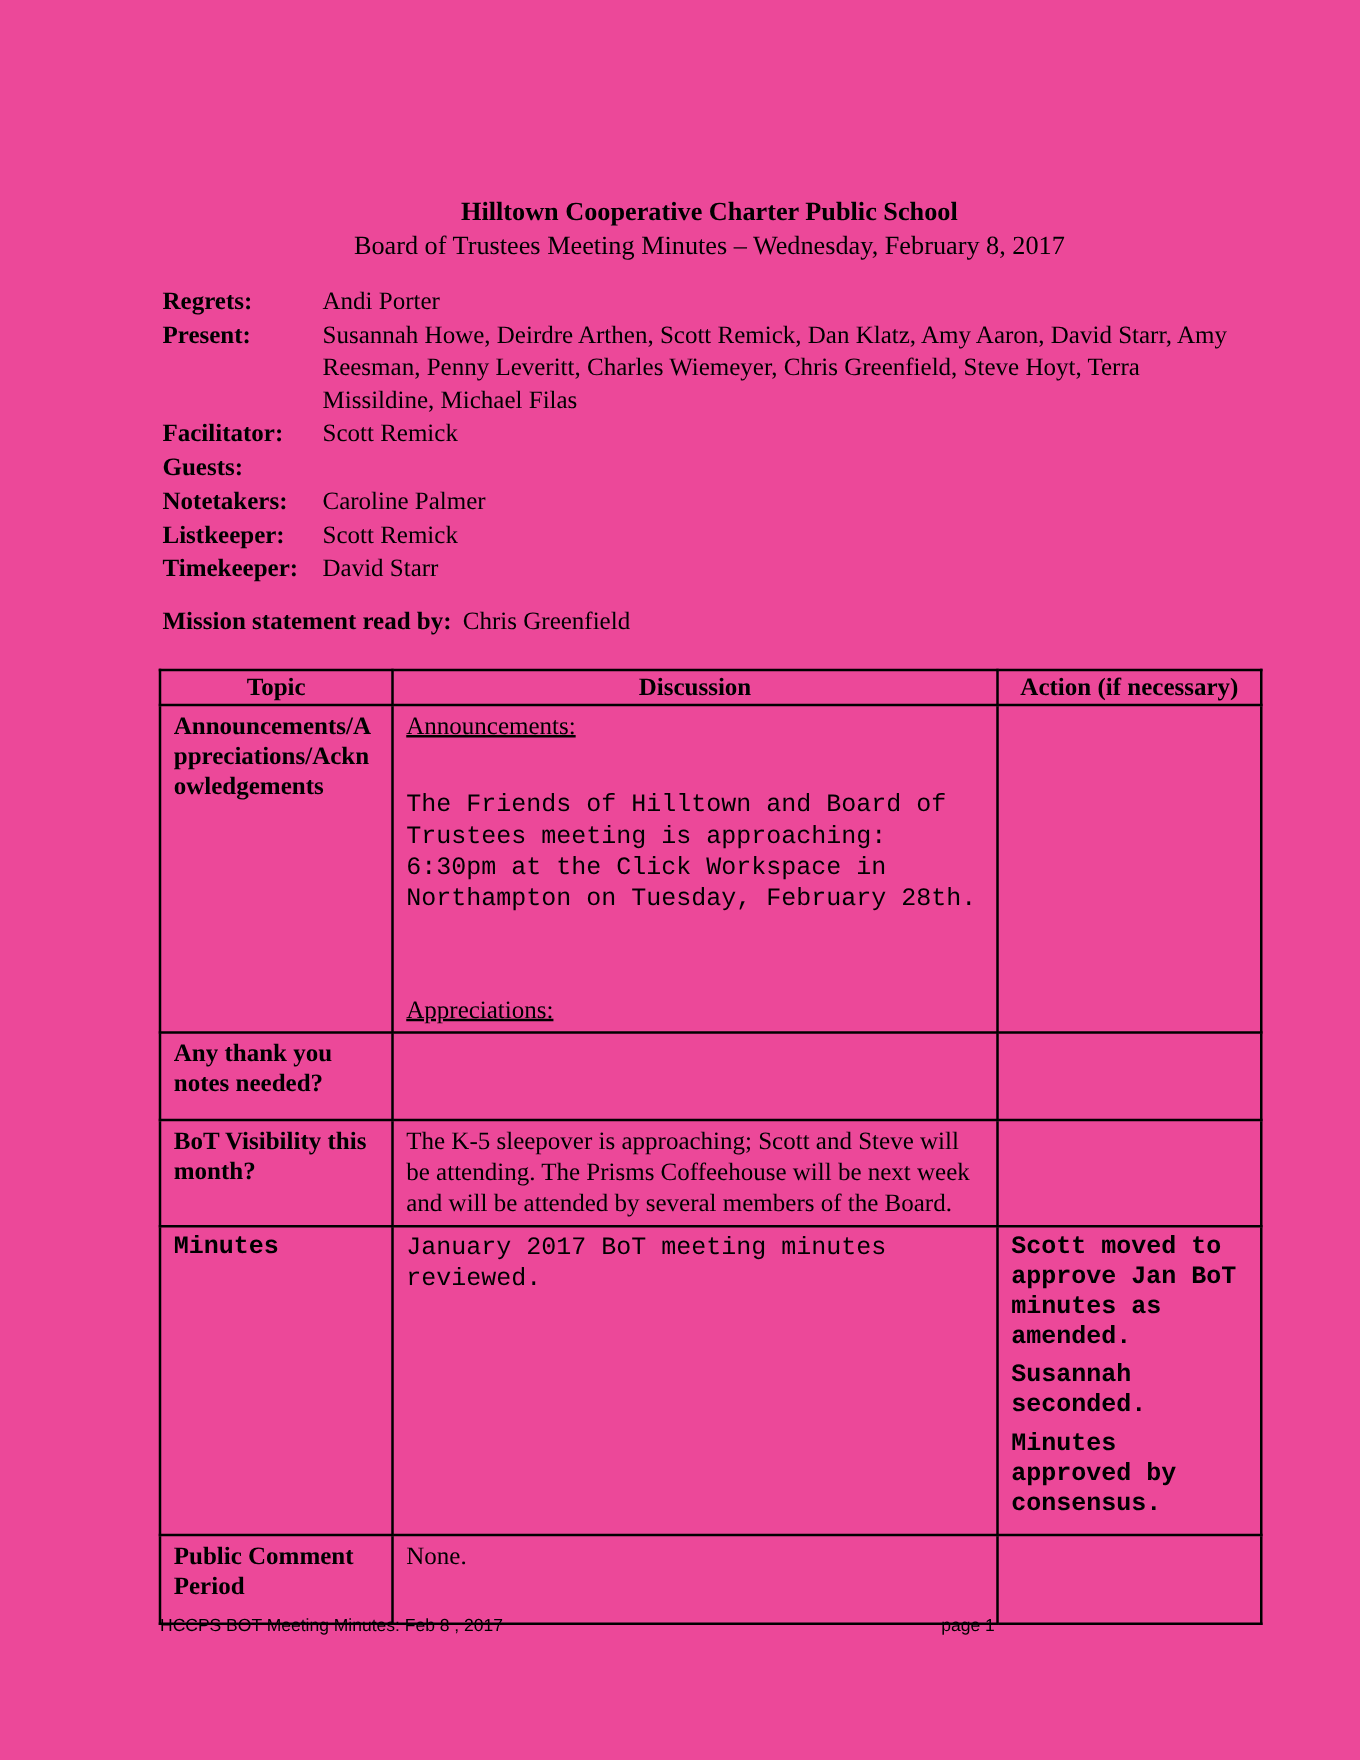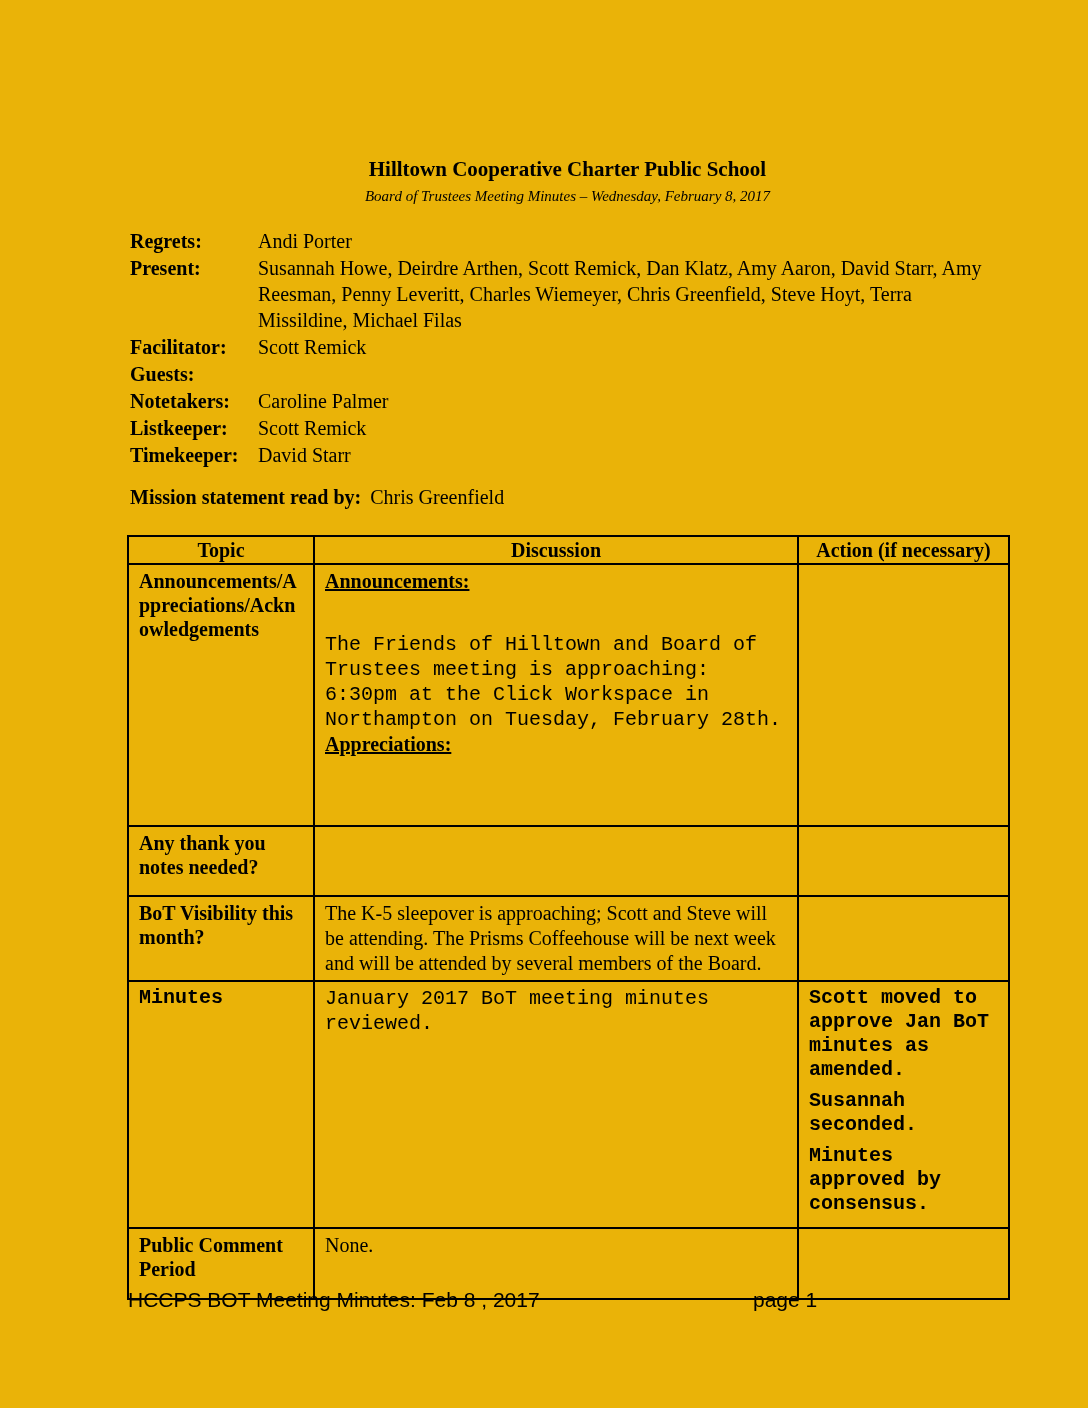--- a/index.html
+++ b/index.html
@@ -2,25 +2,25 @@
 <html><head>
 <meta charset="utf-8">
 <style>
   * { margin:0; padding:0; box-sizing:border-box; }
   html,body { background:#ffffff; }
   body {
     width:1088px; height:1408px;
     color:#000;
     font-family:"Liberation Serif", serif;
   }
-  .page { position:relative; width:1088px; height:1408px; background:#eab308; overflow:hidden; }
+  .page { position:relative; width:1088px; height:1408px; background:#ec4899; overflow:hidden; }
 
   .doc-header { position:absolute; top:155px; left:127px; width:881px; text-align:center; }
   .doc-title { font-size:21px; font-weight:bold; line-height:28px; }
-  .doc-subtitle { font-size:15px; line-height:26px;font-style:italic; }
+  .doc-subtitle { font-size:21px; line-height:26px; }
 
   .info { position:absolute; top:228px; left:130px; width:855px; font-size:20px; }
   .info-row { display:grid; grid-template-columns:128px 1fr; line-height:26px; margin-bottom:1px; }
   .info-label { font-weight:bold; }
   .mission-row { line-height:26px; margin-top:16px; }
   .mission-row .mission-value { margin-left:9px; }
 
   table.minutes-table {
     position:absolute; top:535px; left:127px; width:881px;
     border-collapse:collapse; table-layout:fixed; font-size:20px;
@@ -29,29 +29,29 @@
     border:2px solid #000; vertical-align:top; padding:4px 10px;
   }
   .minutes-table th {
     text-align:center; font-weight:bold; padding:1px 2px; line-height:24px;
     vertical-align:middle;
     margin-top:24px;
   }
   .topic-cell { font-weight:bold; line-height:24px; }
   .break-all { word-break:break-all; }
   .disc-cell { line-height:25px; }
-  .u { text-decoration:underline;font-weight:bold; }
+  .u { text-decoration:underline; }
   .row1-para { margin-top:38px;font-family:Liberation Mono, monospace; }
-  .apprec { }
+  .apprec { margin-top:64px; }
   .action-cell { font-weight:bold; line-height:24px; }
   .action-p { margin-bottom:7px; }
 
   .doc-footer {
     position:absolute; top:1288px; left:128px; width:880px;
-    font-family:"Liberation Sans", sans-serif; font-size:21px; line-height:24px;
+    font-family:"Liberation Sans", sans-serif; font-size:14px; line-height:24px;
   }
   .footer-page { position:absolute; left:625px; top:0; }
 </style>
 </head>
 <body>
 
 <div class="page">
 
   <div class="doc-header">
     <div class="doc-title">Hilltown Cooperative Charter Public School</div>

